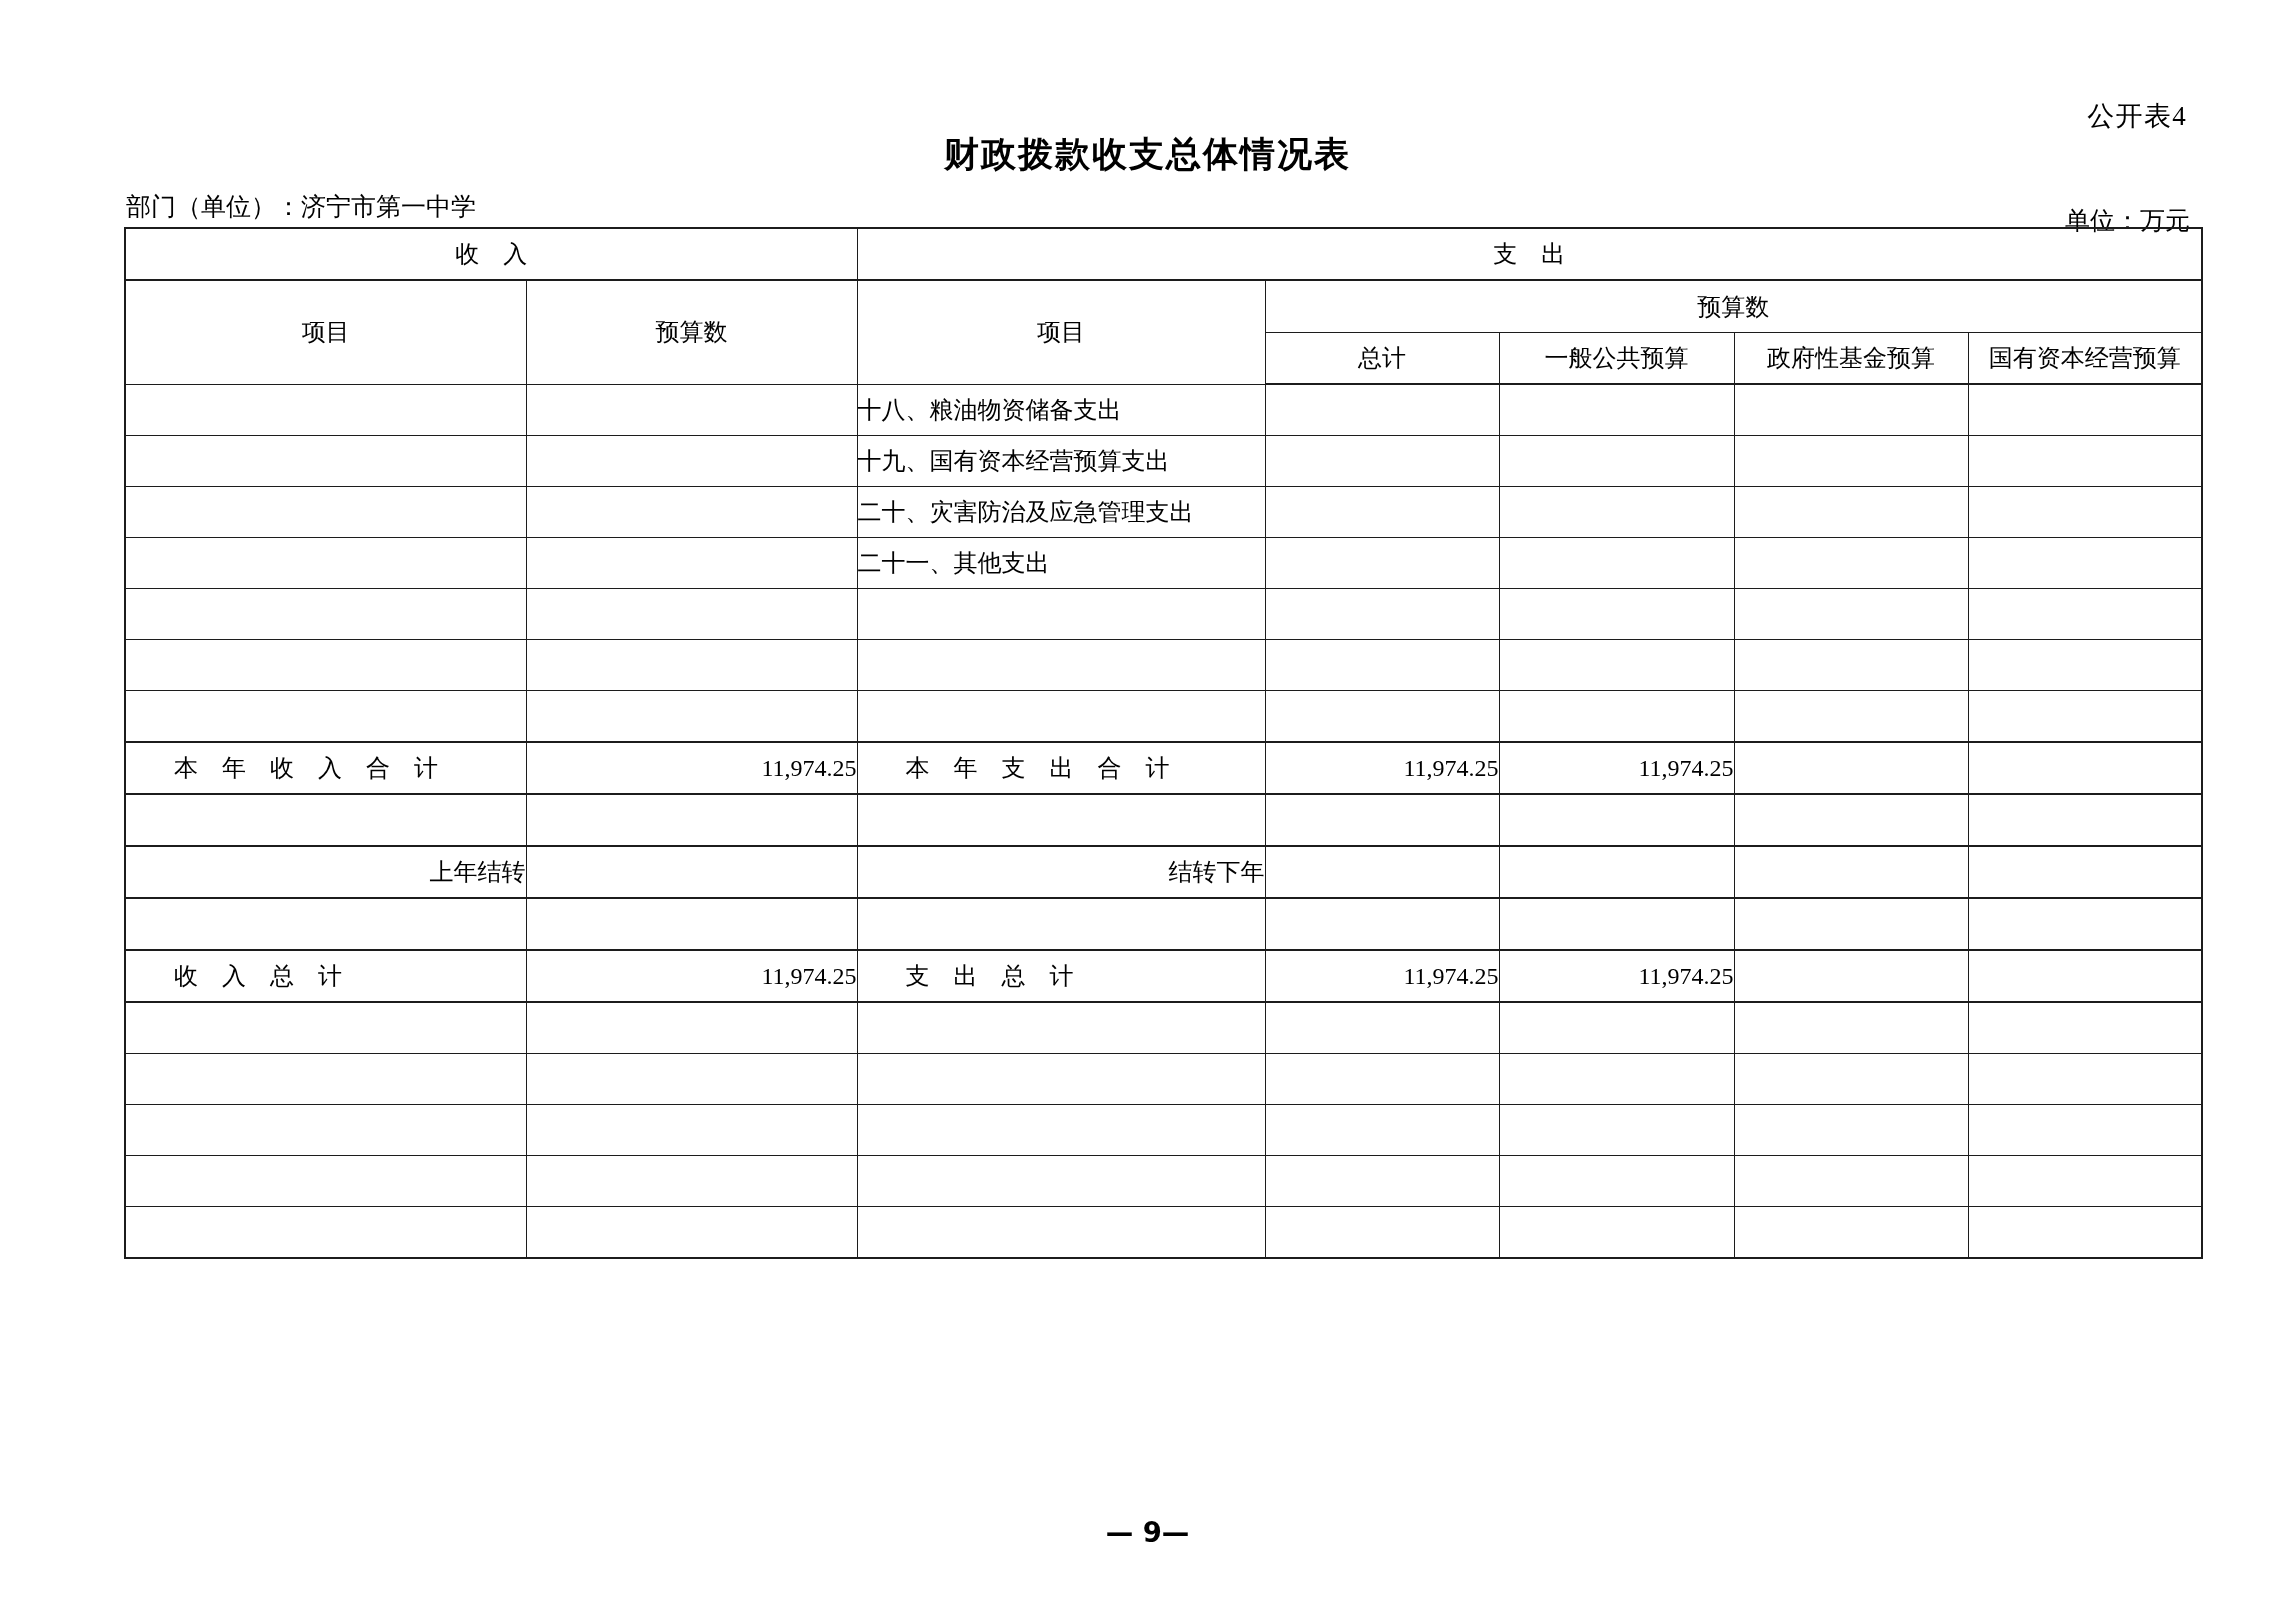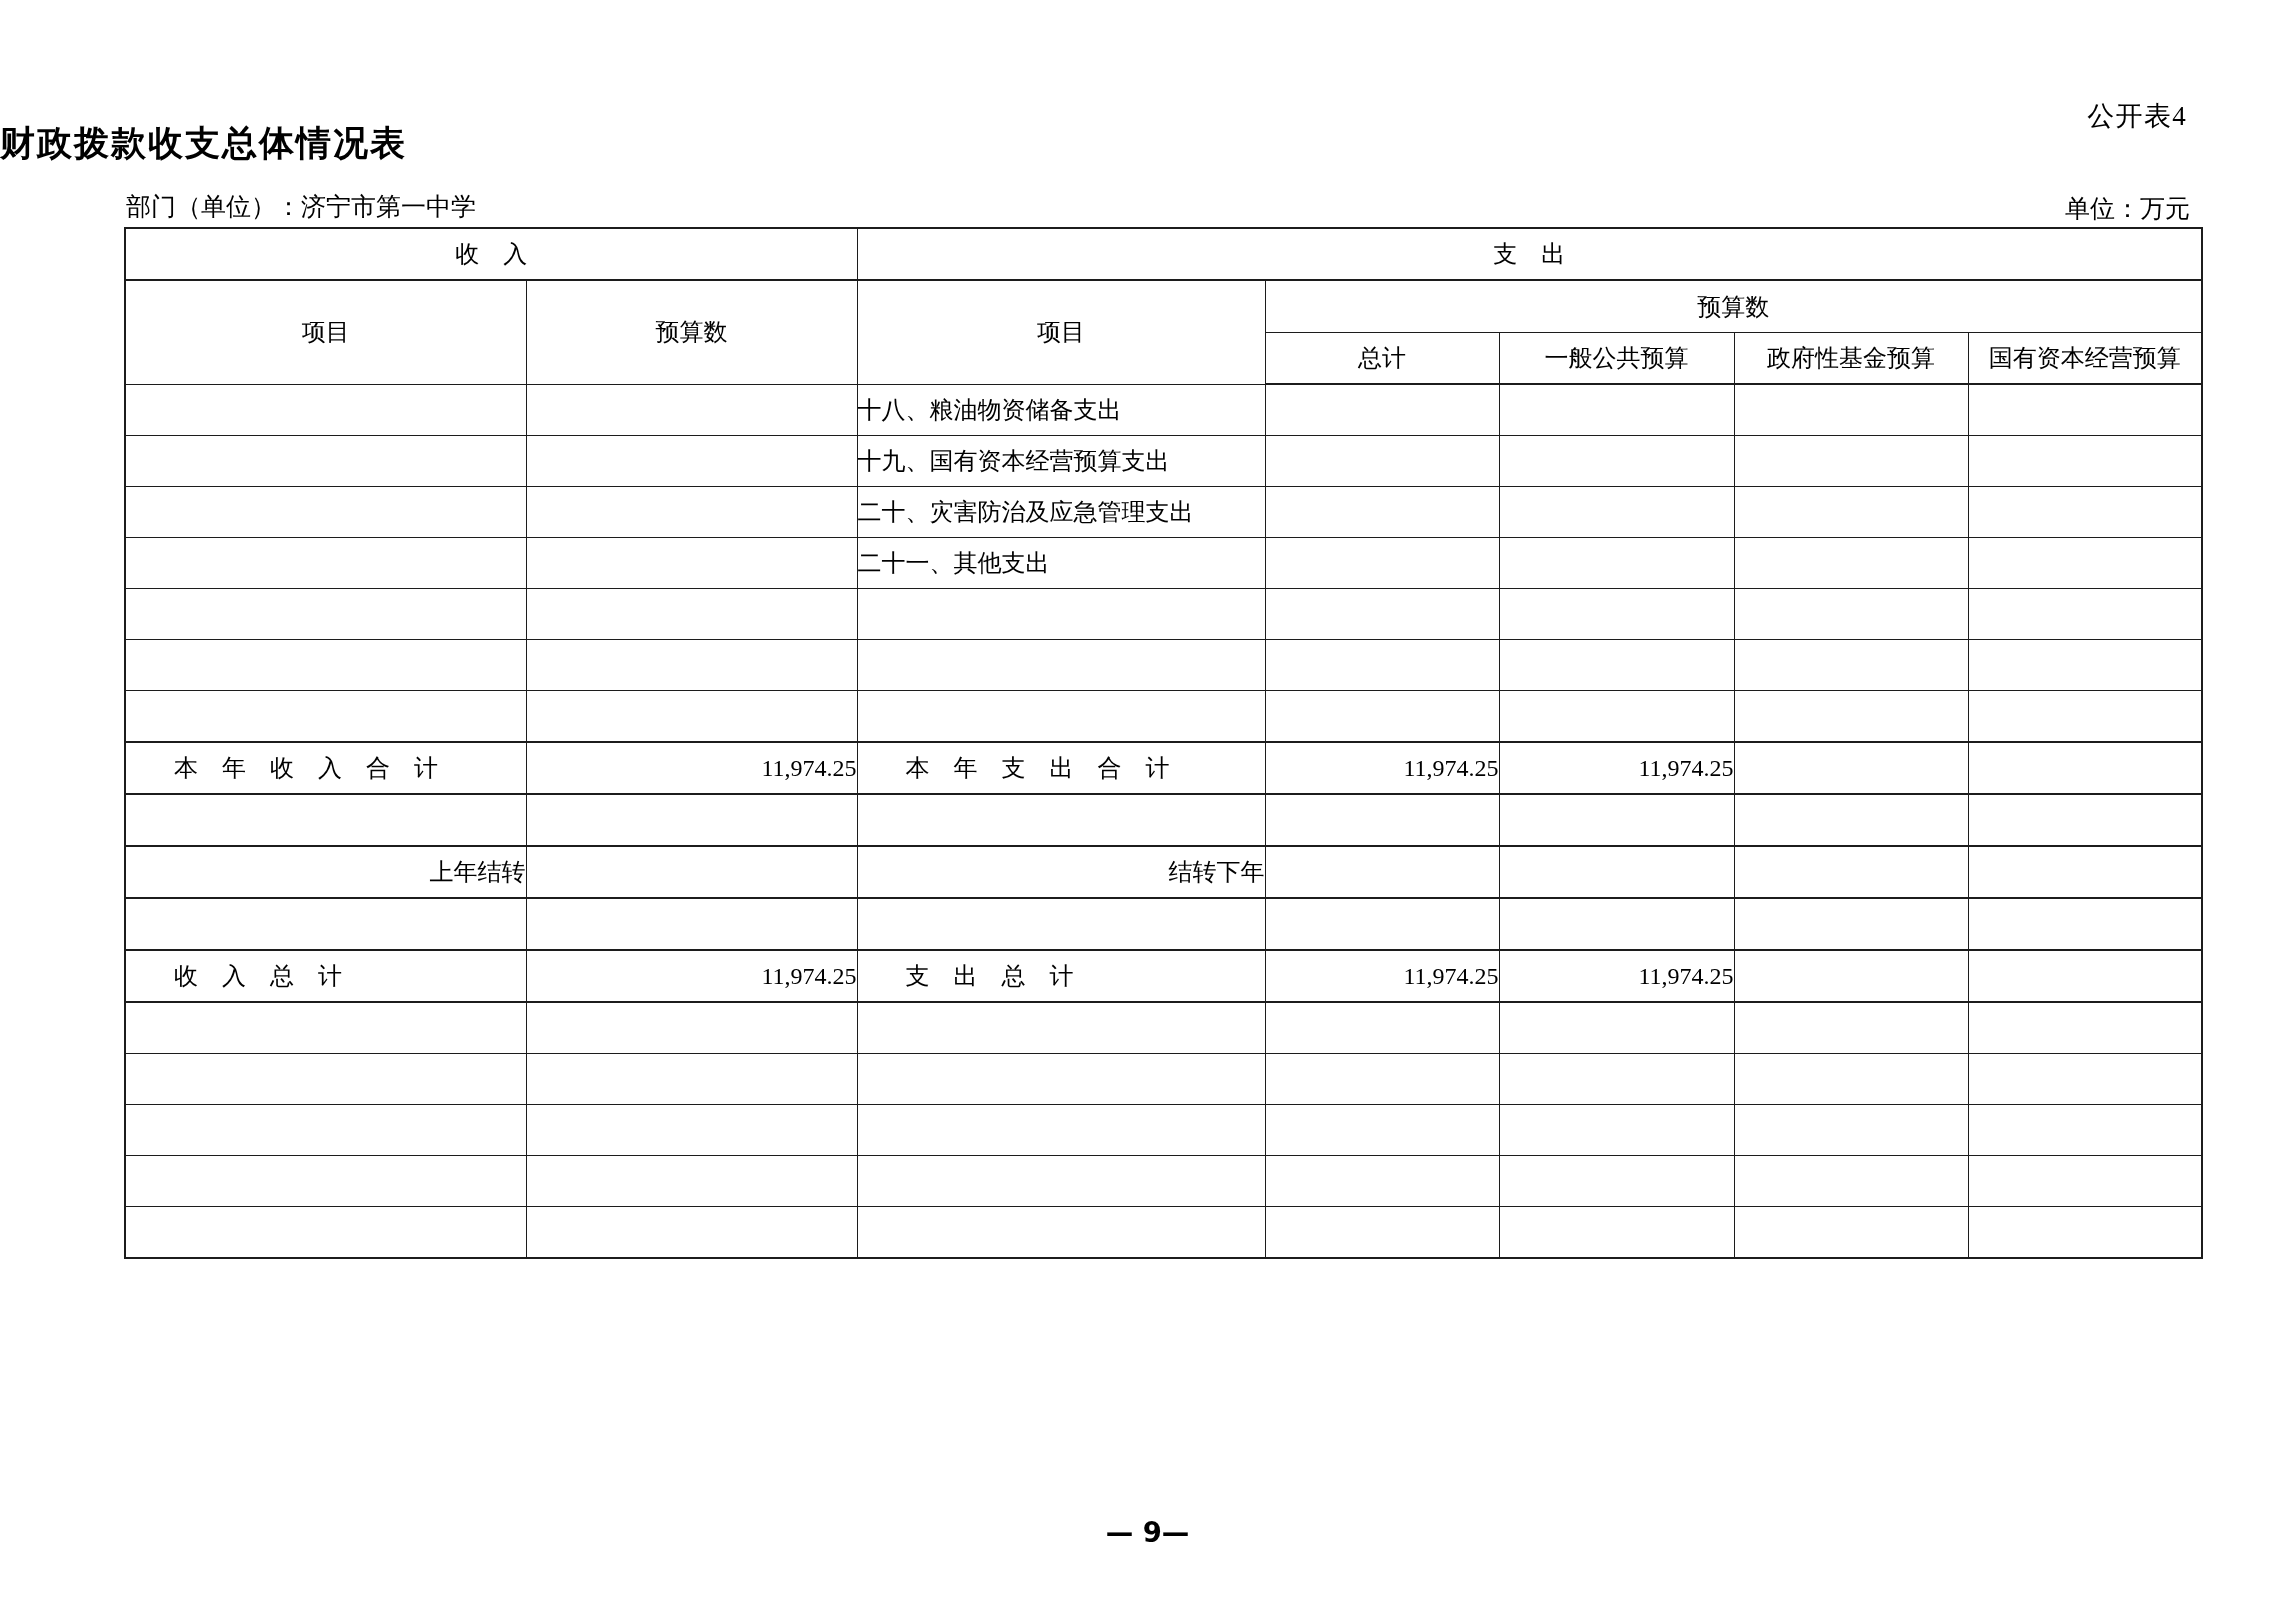--- a/index.html
+++ b/index.html
@@ -8,31 +8,31 @@
     width:2295px;height:1622px;
     font-family:"Liberation Serif","DejaVu Serif",serif;
     color:#000;
     overflow:hidden;
   }
   .corner-label{
     position:absolute;top:98px;right:108px;
     font-size:27px;letter-spacing:1.3px;
   }
   .doc-title{
-    position:absolute;top:120px;left:0;width:100%;
-    text-align:left;
+    position:absolute;top:131px;left:0;width:100%;
+    text-align:center;
     font-family:"DejaVu Sans","Liberation Sans",sans-serif;
     font-weight:bold;font-size:35px;letter-spacing:2px;
   }
   .meta-row-left{
     position:absolute;top:190px;left:126px;
     font-size:25px;
   }
   .meta-row-right{
-    position:absolute;top:192px;right:105px;
+    position:absolute;top:204px;right:105px;
     font-size:25px;
   }
   table.budget{
     position:absolute;left:124px;top:227px;
     width:2078px;
     border-collapse:collapse;table-layout:fixed;
     font-size:24px;
   }
   table.budget th,table.budget td{
     border:1.3px solid #1c1c1c;

